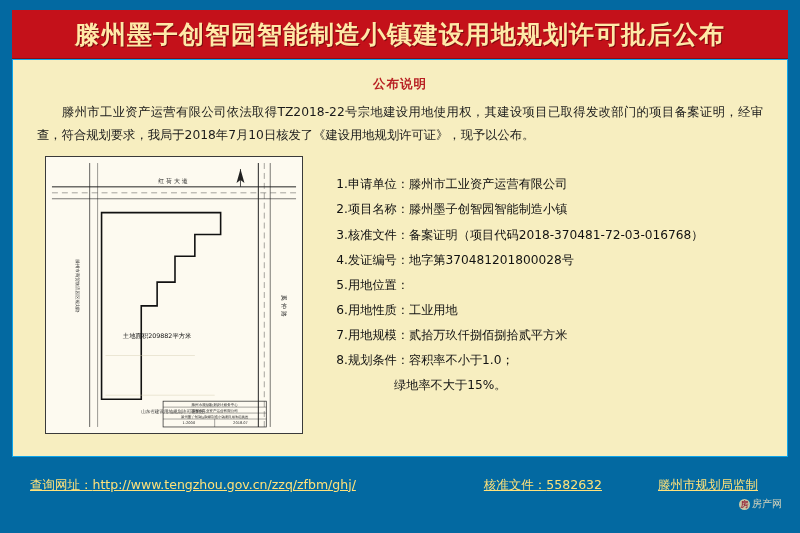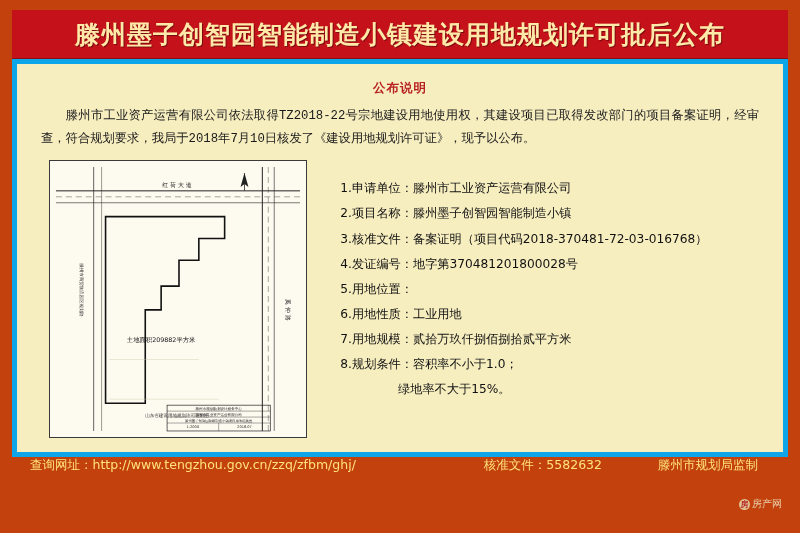--- a/index.html
+++ b/index.html
@@ -10,21 +10,21 @@
     width: 800px;
     height: 533px;
     overflow: hidden;
     font-family: "DejaVu Sans", "Liberation Sans", sans-serif;
     background: #c4111a;
   }
   .poster {
     position: relative;
     width: 800px;
     height: 533px;
-    background: #c2410c;
+    background: #0369a1;
     box-sizing: border-box;
     padding: 10px 12px 8px 12px;
   }
   
   .title-band {
     position: relative;
     height: 48px;
     background: #c4111a;
     display: flex;
     align-items: center;
@@ -36,41 +36,40 @@
     font-size: 25px;
     font-weight: bold;
     letter-spacing: 1px;
     text-shadow: 1px 1px 0 #7a0a0f;
     white-space: nowrap;
   }
   
   .panel {
     position: relative;
     background: #f7eec0;
-    border: 5px solid #0ea5e9;
+    border: 1px solid #0ea5e9;
     height: 398px;
     box-sizing: border-box;
     padding: 10px 18px 8px 18px;
     overflow: hidden;
   }
   .panel-heading {
     text-align: center;
     color: #b81f22;
     font-size: 12.5px;
     font-weight: bold;
     margin: 6px 0 8px 0;
     letter-spacing: 1px;
   }
   .panel-para {
     color: #1a1a1a;
     font-size: 12.3px;
     line-height: 1.85;
     text-align: justify;
     margin: 0 6px;
-    font-family: Liberation Mono, monospace;
   }
   .panel-para .indent { display: inline-block; width: 2em; }
 
   .content-row {
     display: flex;
     margin-top: 10px;
     align-items: flex-start;
   }
   
   .map-wrap {
@@ -106,23 +105,25 @@
     color: #111;
     line-height: 2.05;
     padding-left: 63px;
     white-space: nowrap;
   }
 
   
   .footer {
     height: 56px;
     display: flex;
+    align-items: center;
     color: #ffe27a;
     font-size: 12.5px;
     position: relative;
+    text-decoration: underline;
   }
   .f-left { padding-left: 18px; white-space: nowrap; }
   .f-mid { margin-left: auto; white-space: nowrap; }
   .f-right { margin-left: 56px; padding-right: 30px; white-space: nowrap; }
 
   .watermark {
     position: absolute;
     right: 6px;
     bottom: 2px;
     font-size: 10px;

